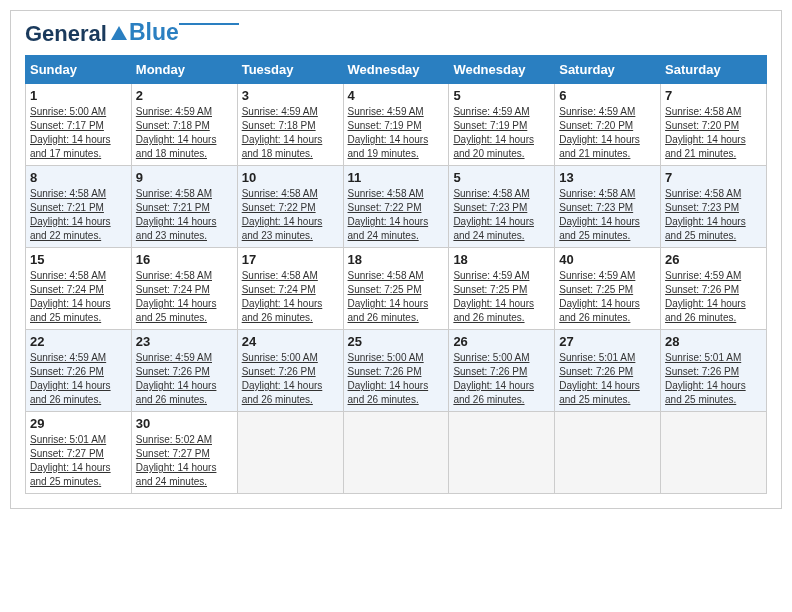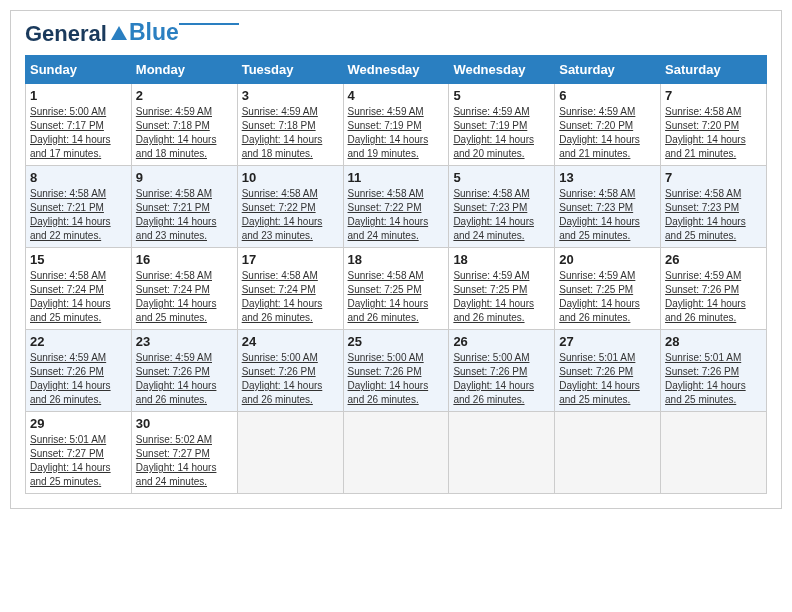--- a/index.html
+++ b/index.html
@@ -201,21 +201,21 @@
           </td>
           <td>
             <span class="day-num">18</span>
             <div class="day-info">Sunrise: 4:58 AM<br>Sunset: 7:25 PM<br>Daylight: 14 hours and 26 minutes.</div>
           </td>
           <td>
             <span class="day-num">18</span>
             <div class="day-info">Sunrise: 4:59 AM<br>Sunset: 7:25 PM<br>Daylight: 14 hours and 26 minutes.</div>
           </td>
           <td>
-            <span class="day-num">20</span>
+            <span class="day-num">40</span>
             <div class="day-info">Sunrise: 4:59 AM<br>Sunset: 7:25 PM<br>Daylight: 14 hours and 26 minutes.</div>
           </td>
           <td>
             <span class="day-num">26</span>
             <div class="day-info">Sunrise: 4:59 AM<br>Sunset: 7:26 PM<br>Daylight: 14 hours and 26 minutes.</div>
           </td>
         </tr>
         <tr>
           <td>
             <span class="day-num">22</span>

